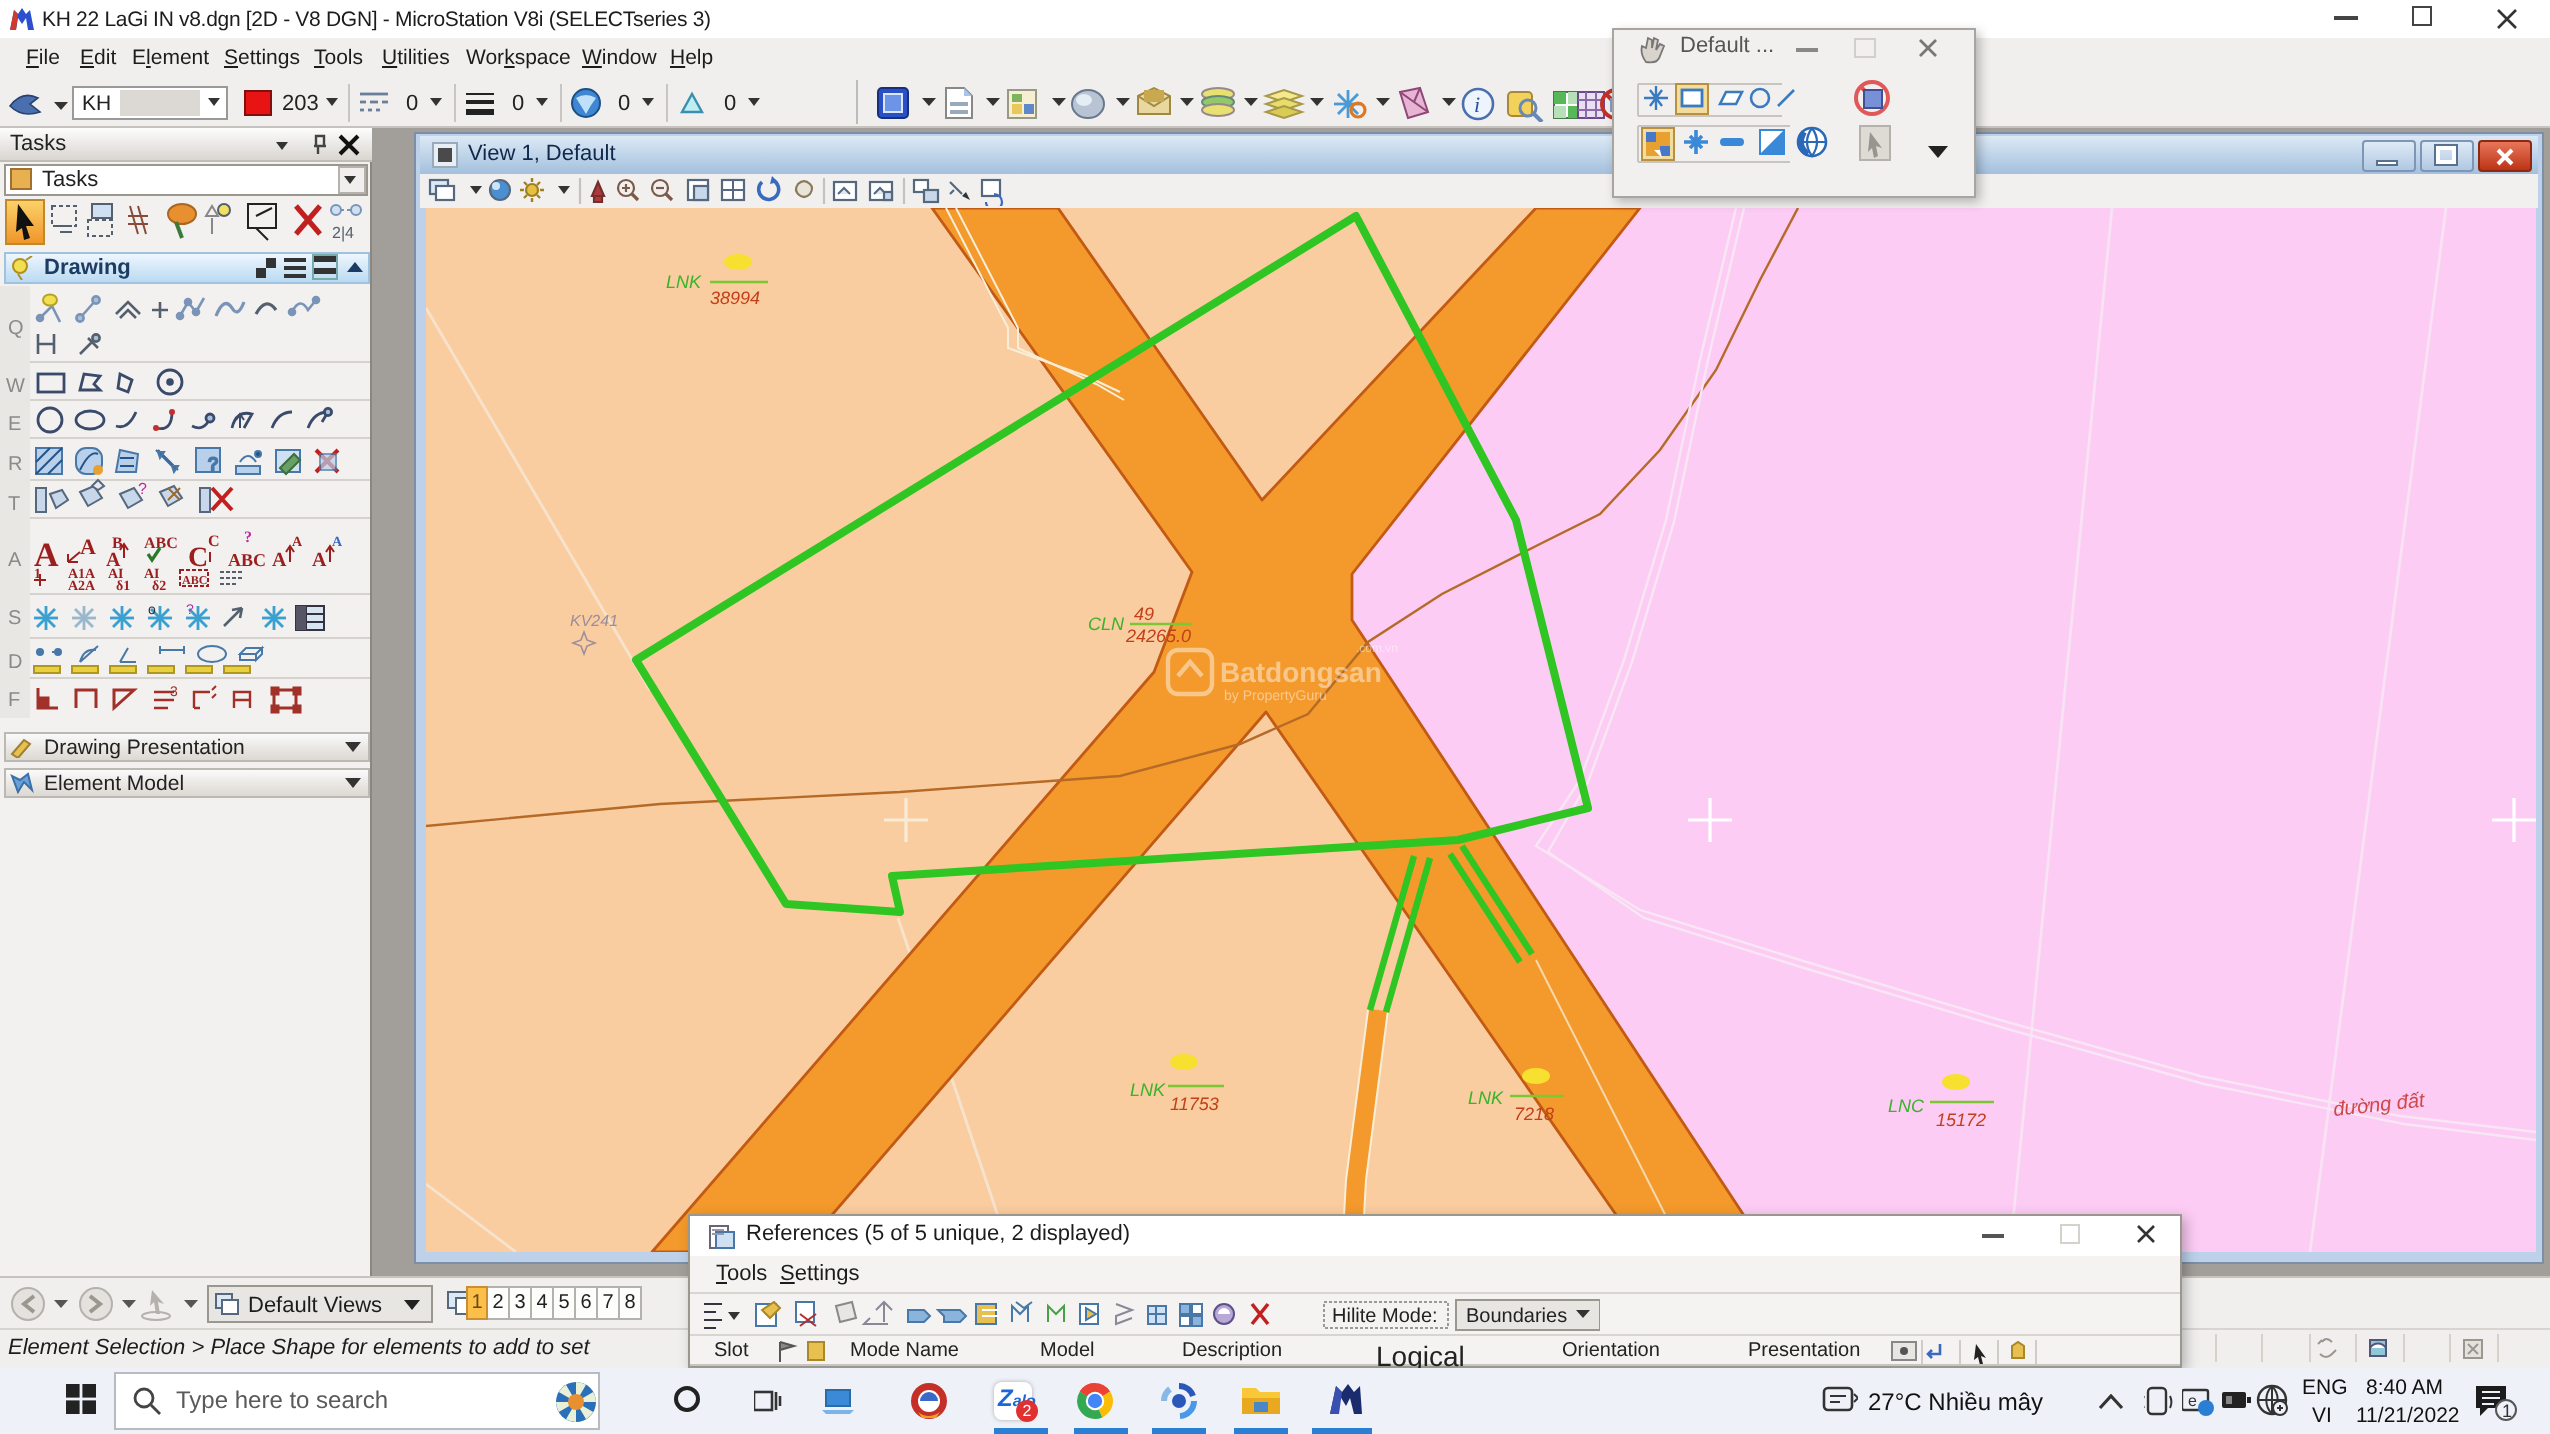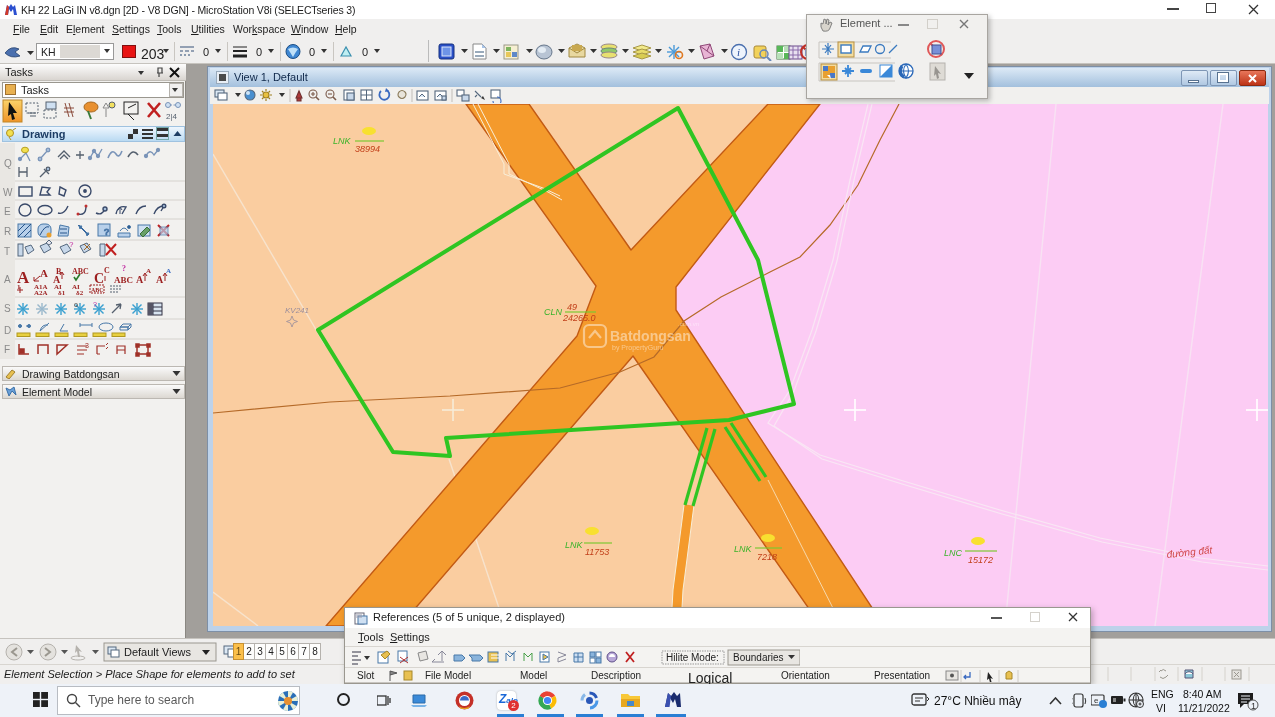--- a/index.html
+++ b/index.html
@@ -40,21 +40,21 @@
 <div class="abs" style="left:0;top:38px;width:1275px;height:26px;background:#f0efee;border-bottom:1px solid #c6c3be;"></div>
 <svg class="abs" style="left:3px;top:43px;" width="800" height="20" viewBox="0 0 800 20">
   <path d="M2 10 Q8 2 16 6 L12 9 L17 13 Q8 16 2 10Z" fill="#4a6fae" stroke="#27426f" stroke-width="0.8"></path>
   <path d="M24 8 l7 0 l-3.5 4 z" fill="#333"></path>
 </svg>
 <div class="abs" style="left:36px;top:43px;width:78px;height:17px;background:#fff;border:1px solid #999;"></div>
 <div class="abs" style="left:41px;top:46px;font-size:10.5px;color:#222;">KH</div>
 <div class="abs" style="left:60px;top:45px;width:40px;height:13px;background:#dcd9d4;"></div>
 <div class="arw" style="left:104px;top:49px;"></div>
 <div class="abs" style="left:122px;top:45px;width:14px;height:13px;background:#e81414;border:1px solid #801010;"></div>
-<div class="abs" style="left:141px;top:46px;font-size:14px;color:#222;">203</div>
+<div class="abs" style="left:141px;top:46px;font-size:11px;color:#222;">203</div>
 <div class="arw" style="left:163px;top:49px;"></div>
 <div class="tb-sep" style="left:174px;top:42px;height:19px;"></div>
 <svg class="abs" style="left:179px;top:45px" width="16" height="13">
     <g stroke="#6a7f9a" stroke-width="1.4">
       <line x1="1" y1="2" x2="15" y2="2"></line>
       <line x1="1" y1="6" x2="4" y2="6"></line>
       <line x1="6" y1="6" x2="10" y2="6"></line>
       <line x1="12" y1="6" x2="15" y2="6"></line>
       <line x1="1" y1="10" x2="3" y2="10"></line>
       <line x1="5" y1="10" x2="7" y2="10"></line>
@@ -433,21 +433,21 @@
       <rect x="147" y="201" width="3" height="3" fill="#a03028"></rect>
       <rect x="136" y="210" width="3" height="3" fill="#a03028"></rect>
       <rect x="147" y="210" width="3" height="3" fill="#a03028"></rect>
   </g>
 </svg>
 
 <div class="abs" style="left:2px;top:366px;width:183px;height:15px;background:linear-gradient(#fafafa,#dcd8d2);border:1px solid #bcb8b2;"></div>
 <svg class="abs" style="left:5px;top:368px" width="12" height="11">
     <path d="M1 9 l6 -7 3 2 -6 7z" fill="#e8c050" stroke="#a08030"></path>
   </svg>
-<div class="abs" style="left:22px;top:368px;font-size:10.5px;color:#222;">Drawing Batdongsan</div>
+<div class="abs" style="left:22px;top:368px;font-size:10.5px;color:#222;">Drawing Presentation</div>
 <svg class="abs" style="left:172px;top:370px" width="9" height="7">
     <path d="M0.5 1 L8.5 1 L4.5 6z" fill="#333"></path>
   </svg>
 <div class="abs" style="left:2px;top:384px;width:183px;height:15px;background:linear-gradient(#fafafa,#dcd8d2);border:1px solid #bcb8b2;"></div>
 <svg class="abs" style="left:5px;top:386px" width="12" height="11">
     <path d="M1 2 l3 8 3 -5 4 4 -2 -8 -4 3z" fill="#6aa0d8" stroke="#3a70a8"></path>
   </svg>
 <div class="abs" style="left:22px;top:386px;font-size:10.5px;color:#222;">Element Model</div>
 <svg class="abs" style="left:172px;top:388px" width="9" height="7">
     <path d="M0.5 1 L8.5 1 L4.5 6z" fill="#333"></path>
@@ -588,21 +588,21 @@
     <text x="678" y="326" font-size="6" fill="#fff" font-family="Liberation Sans, sans-serif">.com.vn</text>
     <text x="612" y="350" font-size="7" fill="#fff" font-family="Liberation Sans, sans-serif">by PropertyGuru</text>
   </g>
 </svg>
 </div>
 
 <div class="abs" style="left:806px;top:14px;width:182px;height:85px;background:#f1f0ee;border:1px solid #a8a5a0;box-shadow:2px 2px 5px rgba(0,0,0,0.25);"></div>
 <svg class="abs" style="left:818px;top:17px" width="16" height="15" viewBox="0 0 16 15">
     <path d="M5 14 q-3 -4 -2 -8 l2 1 1 -5 2 1 0 4 1 -5 2 1 -1 5 2 -3 2 1 -2 5 q-1 4 -7 3z" fill="#d8d4cc" stroke="#777" stroke-width="0.9"></path>
   </svg>
-<div class="abs" style="left:840px;top:17px;font-size:11px;color:#555;">Element ...</div>
+<div class="abs" style="left:840px;top:17px;font-size:11px;color:#555;">Default ...</div>
 <div class="abs" style="left:898px;top:24px;width:11px;height:2px;background:#888;"></div>
 <div class="abs" style="left:927px;top:19px;width:11px;height:10px;border:1.5px solid #d2cfc9;"></div>
 <svg class="abs" style="left:959px;top:19px" width="10" height="10">
     <path d="M1 1 L9 9 M9 1 L1 9" stroke="#777" stroke-width="1.4"></path>
   </svg>
 <svg class="abs" style="left:818px;top:39px" width="160" height="22" viewBox="0 0 160 22">
   <path d="M1 3 v16 M1 3 h72 M1 19 h72" stroke="#c8c5c0" fill="none"></path>
   <path d="M10 4 v12 M4 10 h12 M7 6 l6 8 M13 6 l-6 8" stroke="#3a7ac0" stroke-width="1.2"></path>
   <rect x="20" y="3" width="16" height="15" fill="#f2dca0" stroke="#b89040"></rect>
     <rect x="23" y="6" width="10" height="8" fill="#fff" stroke="#3a7ac0" stroke-width="1.4"></rect>
@@ -727,21 +727,21 @@
   <path d="M438 6 l7 0 -3.5 4z" fill="#333"></path>
 </svg>
 <div class="abs" style="left:345px;top:668px;width:745px;height:15px;background:#f4f3f1;border-bottom:1px solid #c8c5c0;"></div>
 <div class="abs" style="left:357px;top:670px;font-size:10px;color:#222;">Slot</div>
 <svg class="abs" style="left:388px;top:670px" width="12" height="11">
     <path d="M2 1 v10 M2 1 l7 2 -7 2" fill="#888" stroke="#555"></path>
   </svg>
 <svg class="abs" style="left:403px;top:670px" width="12" height="11">
     <rect x="1" y="1" width="8" height="9" fill="#e8c050" stroke="#a88828"></rect>
   </svg>
-<div class="abs" style="left:425px;top:670px;font-size:10px;color:#222;">File Model</div>
+<div class="abs" style="left:425px;top:670px;font-size:10px;color:#222;">Mode Name</div>
 <div class="abs" style="left:520px;top:670px;font-size:10px;color:#222;">Model</div>
 <div class="abs" style="left:591px;top:670px;font-size:10px;color:#222;">Description</div>
 <div class="abs" style="left:688px;top:670px;font-size:14px;color:#222;">Logical</div>
 <div class="abs" style="left:781px;top:670px;font-size:10px;color:#222;">Orientation</div>
 <div class="abs" style="left:874px;top:670px;font-size:10px;color:#222;">Presentation</div>
 <svg class="abs" style="left:944px;top:670px" width="140" height="12" viewBox="0 0 140 12">
   <rect x="2" y="1" width="12" height="9" fill="#e8e6e2" stroke="#888"></rect>
     <circle cx="8" cy="5.5" r="2" fill="#555"></circle>
   <path d="M26 2 v5 h-6 m2 -2 l-2 2 2 2" fill="none" stroke="#3a6ac0" stroke-width="1.3"></path>
   <path d="M44 2 l5 7 -2.5 -1 1 4 -1.5 0.5 -1 -4 -2 1.5z" fill="#222"></path>

